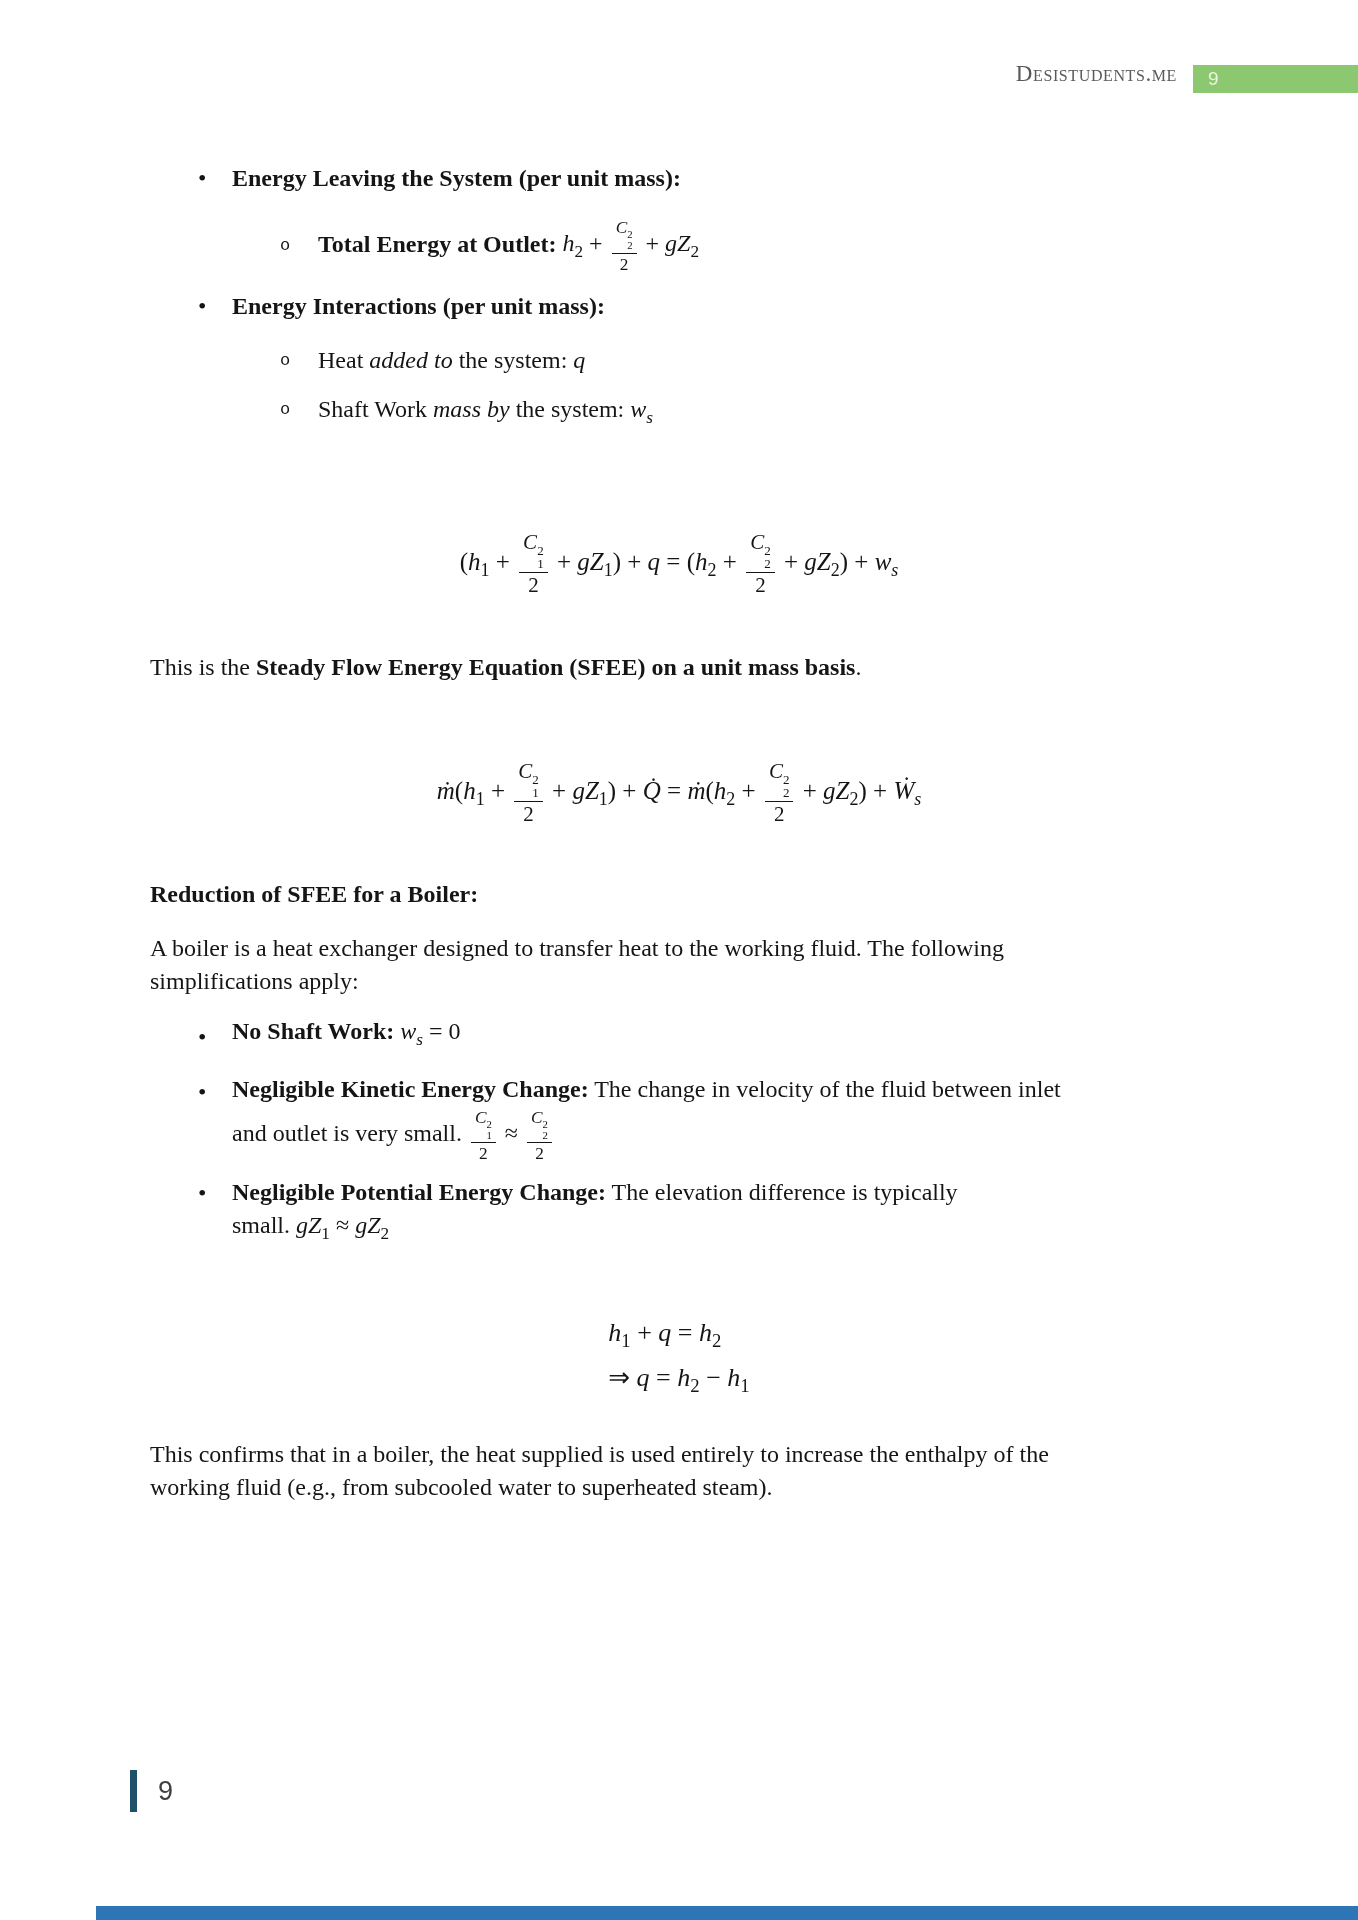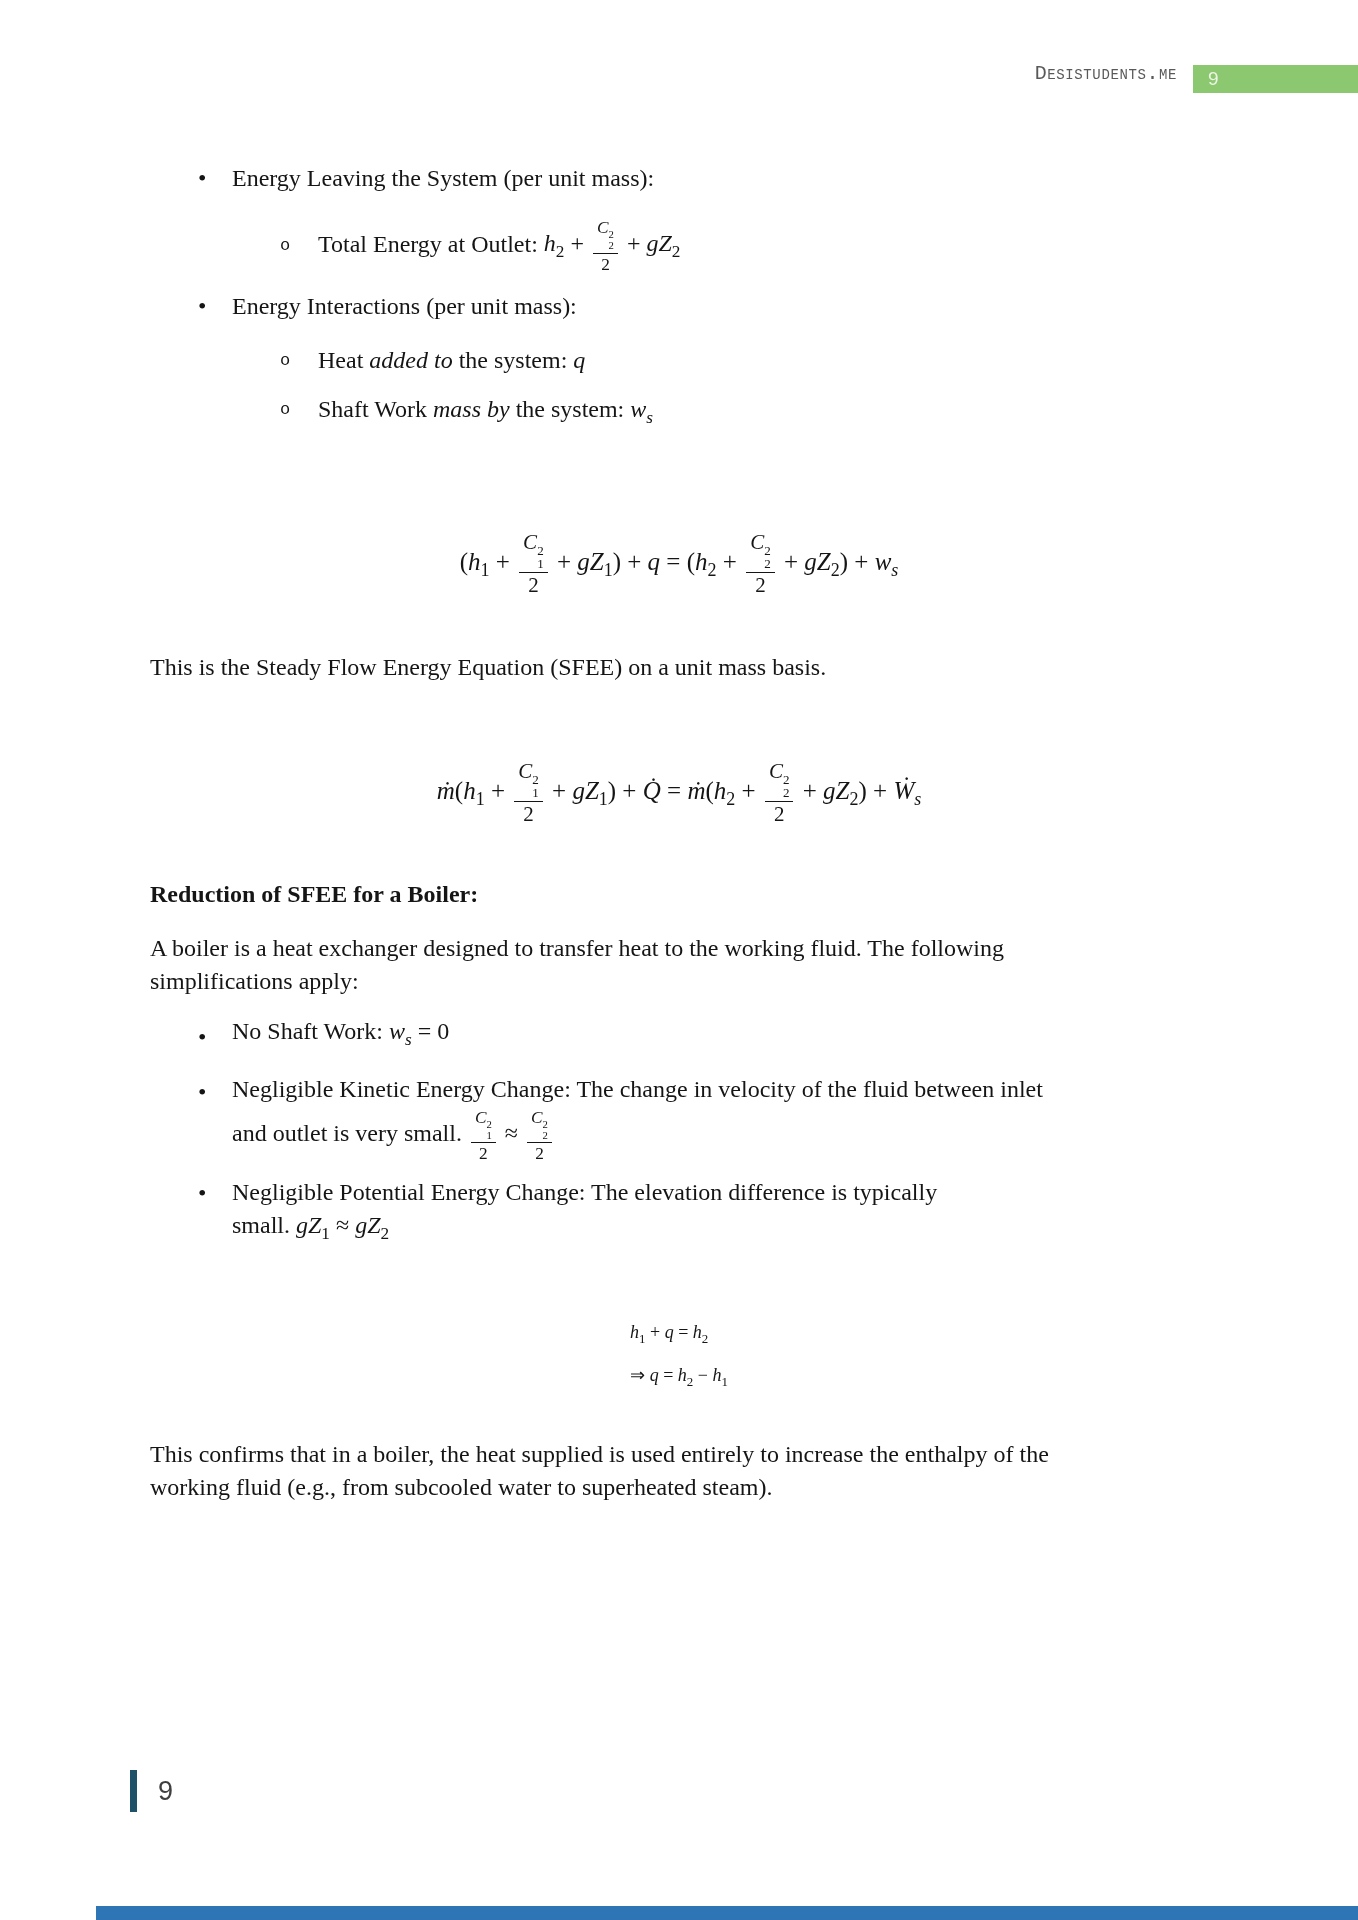--- a/index.html
+++ b/index.html
@@ -1,42 +1,42 @@
 <!DOCTYPE html>
 <html><head>
 <meta charset="utf-8">
 <style>
   html,body{margin:0;padding:0;background:#ffffff;}
   .page{position:relative;width:1358px;height:1920px;background:#ffffff;overflow:hidden;
         font-family:"Liberation Serif",serif;color:#151515;}
 
   
-  .site{position:absolute;top:60px;right:181px;font-family:Liberation Mono, monospace;
-        font-size:20px;line-height:28px;font-variant:small-caps;letter-spacing:0.6px;}
+  .site{position:absolute;top:60px;right:181px;font-family:Liberation Serif, serif;
+        font-size:23px;line-height:28px;font-variant:small-caps;letter-spacing:0.6px;}
   .badge{position:absolute;top:65px;left:1193px;right:0;height:28px;}
   .badge span{display:inline-block;margin-left:15px;line-height:28px;font-size:19px;
         font-family:"Liberation Sans",sans-serif;}
 
   
   .block{position:absolute;left:150px;right:144px;font-size:24px;line-height:32px;}
   .li1{padding-left:82px;}
   .li2{padding-left:168px;}
   .marker1{position:absolute;left:48px;top:0;font-size:24px;}
   .marker2{position:absolute;left:130px;top:1px;font-family:"Liberation Mono",monospace;font-size:17px;}
   .vcenter{display:flex;align-items:center;}
   .vcenter .marker2{top:auto;}
-  b{font-weight:normal;margin-top:48px;}
+  b{font-weight:bold;margin-top:48px;}
   i{font-style:italic;}
   sub{font-size:0.72em;}
   sub i{font-style:italic;}
 
   
   .eq{position:absolute;left:0;right:0;display:flex;justify-content:center;align-items:center;
       font-size:25px;line-height:30px;}
-  .eq-stack{position:absolute;left:0;right:0;text-align:center;font-size:18px;line-height:37px;}
+  .eq-stack{position:absolute;left:0;right:0;text-align:center;font-size:26px;line-height:37px;}
   .eq-stack .inner{display:inline-block;text-align:left;}
 
   
   .frac{display:inline-flex;flex-direction:column;align-items:center;vertical-align:middle;
         line-height:1.12;margin:0 3px;font-size:0.84em;}
   .frac .num{display:block;border-bottom:1.6px solid #151515;padding:0 4px 1px;}
   .frac .den{display:block;padding-top:1px;}
   .frac.sm{font-size:0.72em;line-height:1.1;}
 
   

